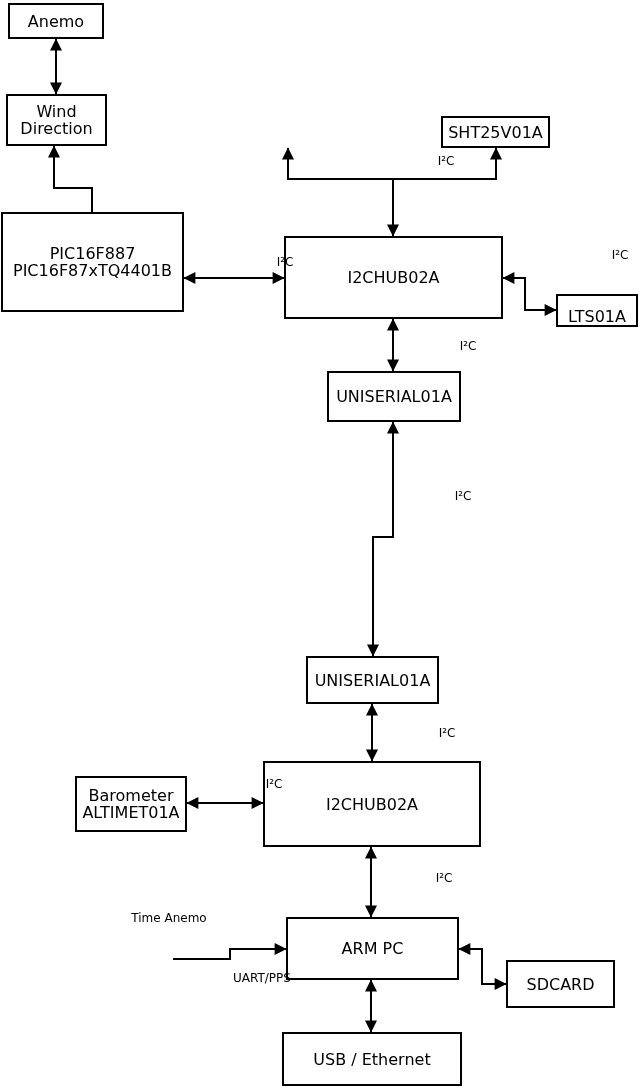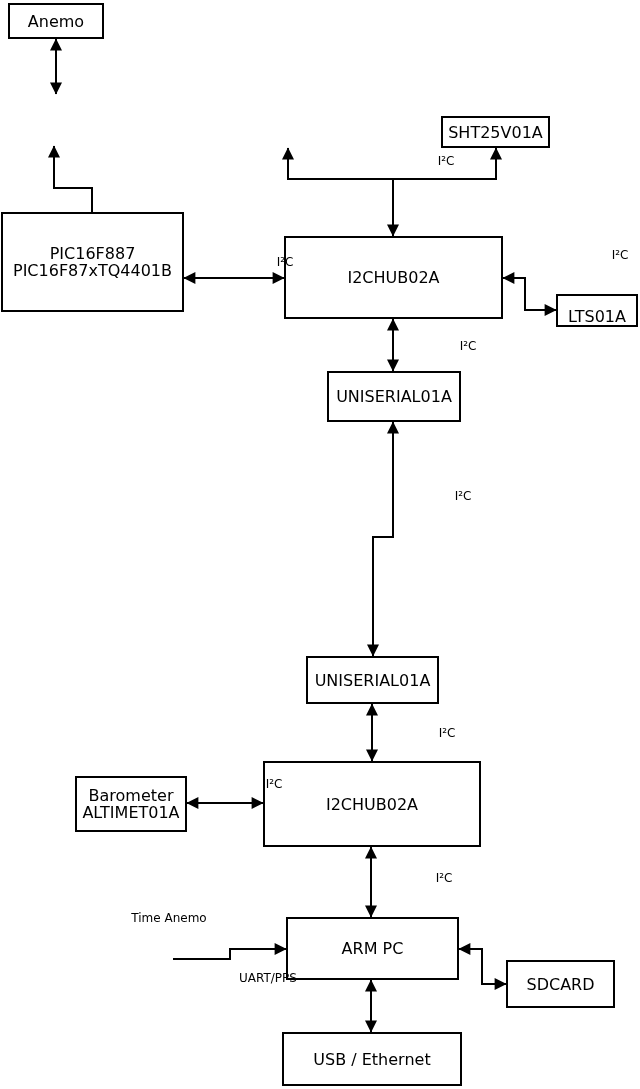--- a/index.html
+++ b/index.html
@@ -76,20 +76,24 @@
     <path class="edge" d="M371,847 L371,917" marker-start="url(#as)" marker-end="url(#ae)"></path>
     <path class="edge" d="M173,959 L230,959 L230,949 L286,949" marker-end="url(#ae)"></path>
     <path class="edge" d="M459,949 L482,949 L482,984 L506,984" marker-start="url(#as)" marker-end="url(#ae)"></path>
     <path class="edge" d="M371,980 L371,1032" marker-start="url(#as)" marker-end="url(#ae)"></path>
   </svg>
 
   <div class="node" style="left:8px; top:3px; width:96px; height:36px;">
     <span>Anemo</span>
   </div>
 
+  <div class="node" style="left:6px; top:94px; width:101px; height:52px;">
+    <span>Wind</span>
+    <span>Direction</span>
+  </div>
 
   <div class="node" style="left:1px; top:212px; width:183px; height:100px;">
     <span>PIC16F887</span>
     <span>PIC16F87xTQ4401B</span>
   </div>
 
 
   <div class="node" style="left:441px; top:116px; width:109px; height:32px;">
     <span>SHT25V01A</span>
   </div>
@@ -133,17 +137,17 @@
   </div>
 
   <span class="elabel" style="left:237px; top:262px;">I²C</span>
   <span class="elabel" style="left:398px; top:161px;">I²C</span>
   <span class="elabel" style="left:572px; top:255px;">I²C</span>
   <span class="elabel" style="left:420px; top:346px;">I²C</span>
   <span class="elabel" style="left:415px; top:496px;">I²C</span>
   <span class="elabel" style="left:399px; top:733px;">I²C</span>
   <span class="elabel" style="left:226px; top:784px;">I²C</span>
   <span class="elabel" style="left:396px; top:878px;">I²C</span>
-  <span class="elabel" style="left:220px; top:978px;">UART/PPS</span>
+  <span class="elabel" style="left:214px; top:978px;">UART/PPS</span>
 
   <span class="elabel" style="left:121px; top:918px;">Time Anemo</span>
 
 </div>
 
 </body></html>

